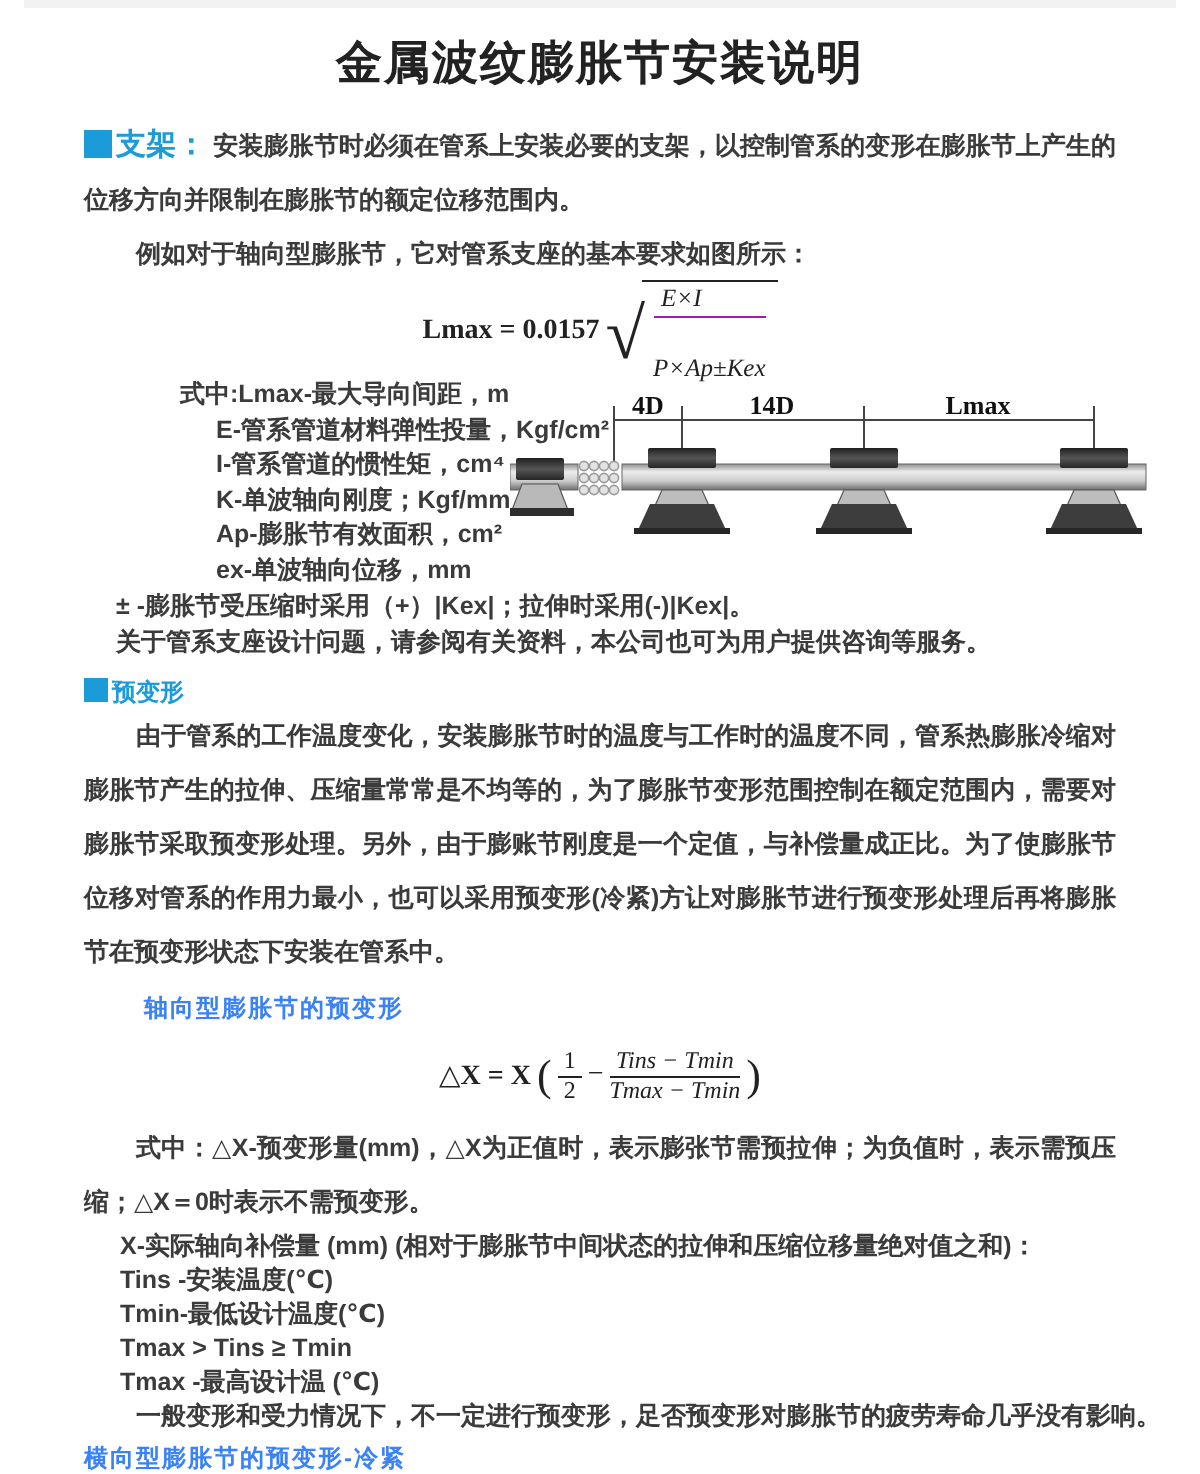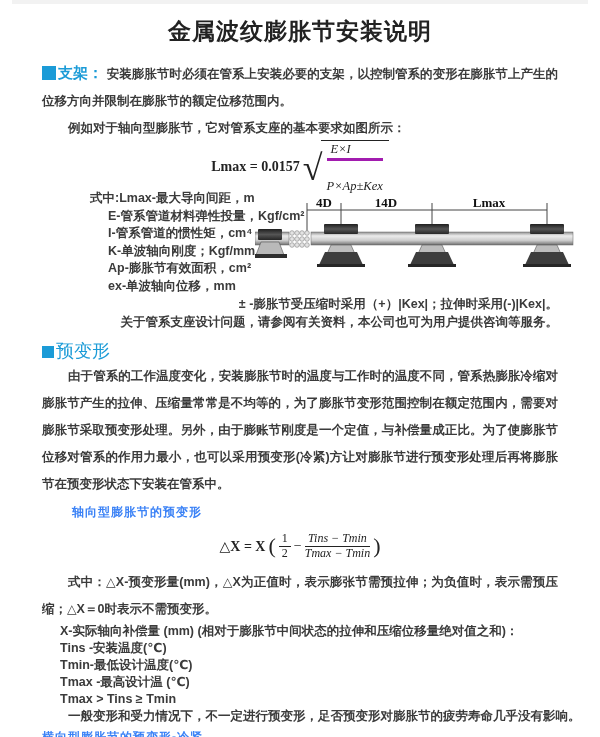--- a/index.html
+++ b/index.html
@@ -35,21 +35,21 @@
   .first-para{margin-top:12px;}
   .sec-label{color:#1b9bd7;font-weight:bold;white-space:nowrap;}
   .sec-label .label-text{font-size:15px;color:#1b9bd7;}
   .sq{
     display:inline-block;width:14px;height:14px;background:#1b9bd7;
     vertical-align:-2px;margin-right:2px;
   }
   .sq.small{width:12px;height:12px;vertical-align:-1px;}
   .sec-heading{
     margin:8px 0 0 0;
-    color:#1b9bd7;font-size:18px;font-weight:normal;
+    color:#1b9bd7;font-size:12px;font-weight:bold;
   }
   .sub-heading{
     margin:4px 0 0 0;
     color:#3b82f6;font-size:12px;font-weight:bold;
     letter-spacing:1px;
   }
   .sub-heading.axial{padding-left:30px;margin-top:6px;}
   
   .formula{
     font-family:"Liberation Serif","DejaVu Serif",serif;
@@ -65,40 +65,40 @@
   .sqrt-sign{
     font-size:36px;line-height:0.85;font-weight:400;
     margin-right:-5px;transform:translateY(1px);
   }
   .sqrt-body{
     display:inline-flex;flex-direction:column;
     border-top:1.6px solid #222;
     font-style:italic;font-size:12.5px;
     padding:1px 6px 0 6px;
   }
-  .sqrt-body .num{border-bottom:3px solid #a21caf;padding:0 4px 1px 4px;font-family:Liberation Serif, serif;}
+  .sqrt-body .num{border-bottom:1px solid #a21caf;padding:0 4px 1px 4px;font-family:Liberation Serif, serif;}
   .sqrt-body .den{padding-top:18px;}
   .frac{
     display:inline-flex;flex-direction:column;align-items:center;
     font-size:12px;line-height:1.15;vertical-align:middle;
   }
   .frac .num{border-bottom:1px solid #222;padding:0 3px 0 3px;}
   .frac .den{padding-top:0px;}
   .frac.vars{font-style:italic;}
   .paren{font-size:22px;font-weight:400;line-height:1;}
   .f-var{font-weight:bold;}
   
   .defs{margin-top:4px;font-weight:600;}
   .defs .def-line{
     font-size:12.5px;line-height:17.5px;white-space:nowrap;margin-left:48px;
   }
   .defs .def-line.ind{padding-left:18px;}
   .note-line{
     font-size:12.5px;line-height:18px;padding-left:16px;
-    font-weight:600;white-space:nowrap;text-align:right;
+    font-weight:600;white-space:nowrap;
   }
   
   .ax-lines{font-weight:600;}
   .ax-lines .ax-line{font-size:12.5px;line-height:17px;padding-left:18px;white-space:nowrap;}
   .ax-lines .ax-line.flush{padding-left:0;text-indent:26px;}
   
   .diagram{
     position:absolute;left:243px;top:192px;width:352px;height:96px;
   }
   .bottom-note{
@@ -235,22 +235,22 @@
     </span>
     <span class="paren">)</span>
   </div>
 
   <p class="para indent">式中：△X-预变形量(mm)，△X为正值时，表示膨张节需预拉伸；为负值时，表示需预压缩；△X＝0时表示不需预变形。</p>
 
   <div class="ax-lines">
     <div class="ax-line">X-实际轴向补偿量 (mm) (相对于膨胀节中间状态的拉伸和压缩位移量绝对值之和)：</div>
     <div class="ax-line">Tins -安装温度(℃)</div>
     <div class="ax-line">Tmin-最低设计温度(℃)</div>
+    <div class="ax-line">Tmax &gt; Tins ≥ Tmin</div>
     <div class="ax-line">Tmax -最高设计温 (℃)</div>
-    <div class="ax-line">Tmax &gt; Tins ≥ Tmin</div>
     <div class="ax-line flush">一般变形和受力情况下，不一定进行预变形，足否预变形对膨胀节的疲劳寿命几乎没有影响。</div>
   </div>
 
   <h3 class="sub-heading">横向型膨胀节的预变形-冷紧</h3>
 
   <div class="formula f3">
     <span class="f-var">△Y =</span>
     <span class="frac">
       <span class="num">1</span>
       <span class="den">2</span>

